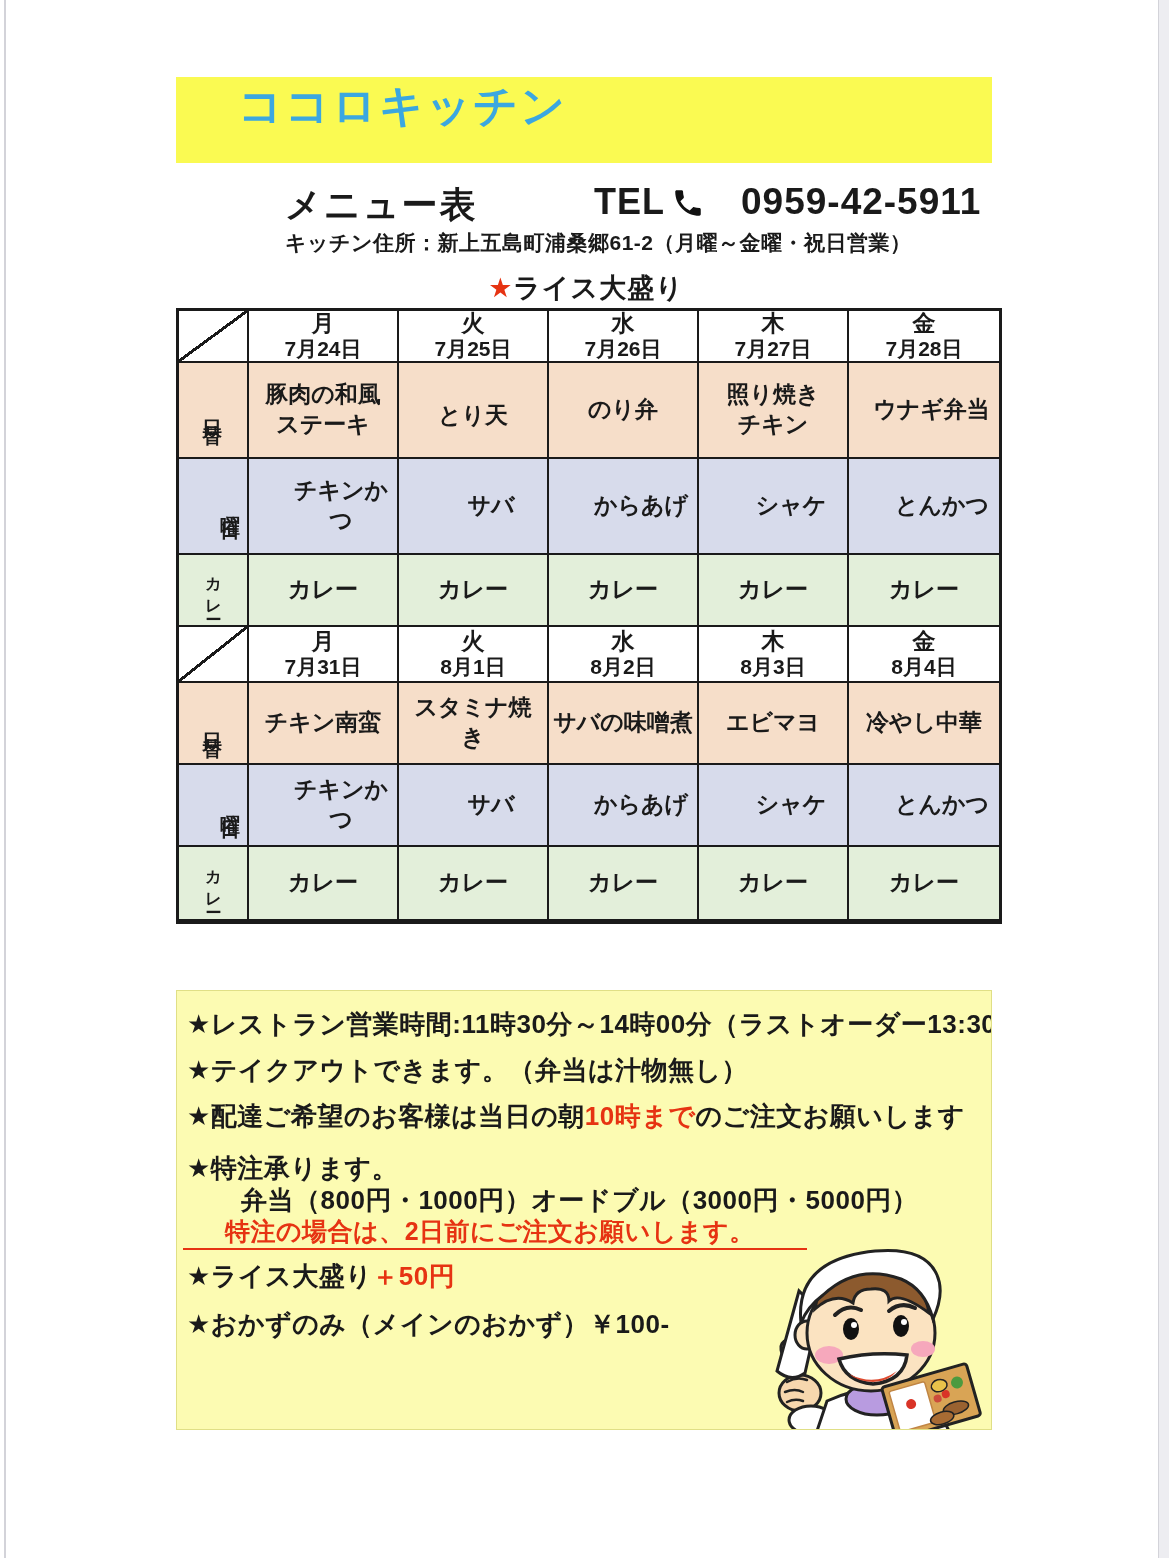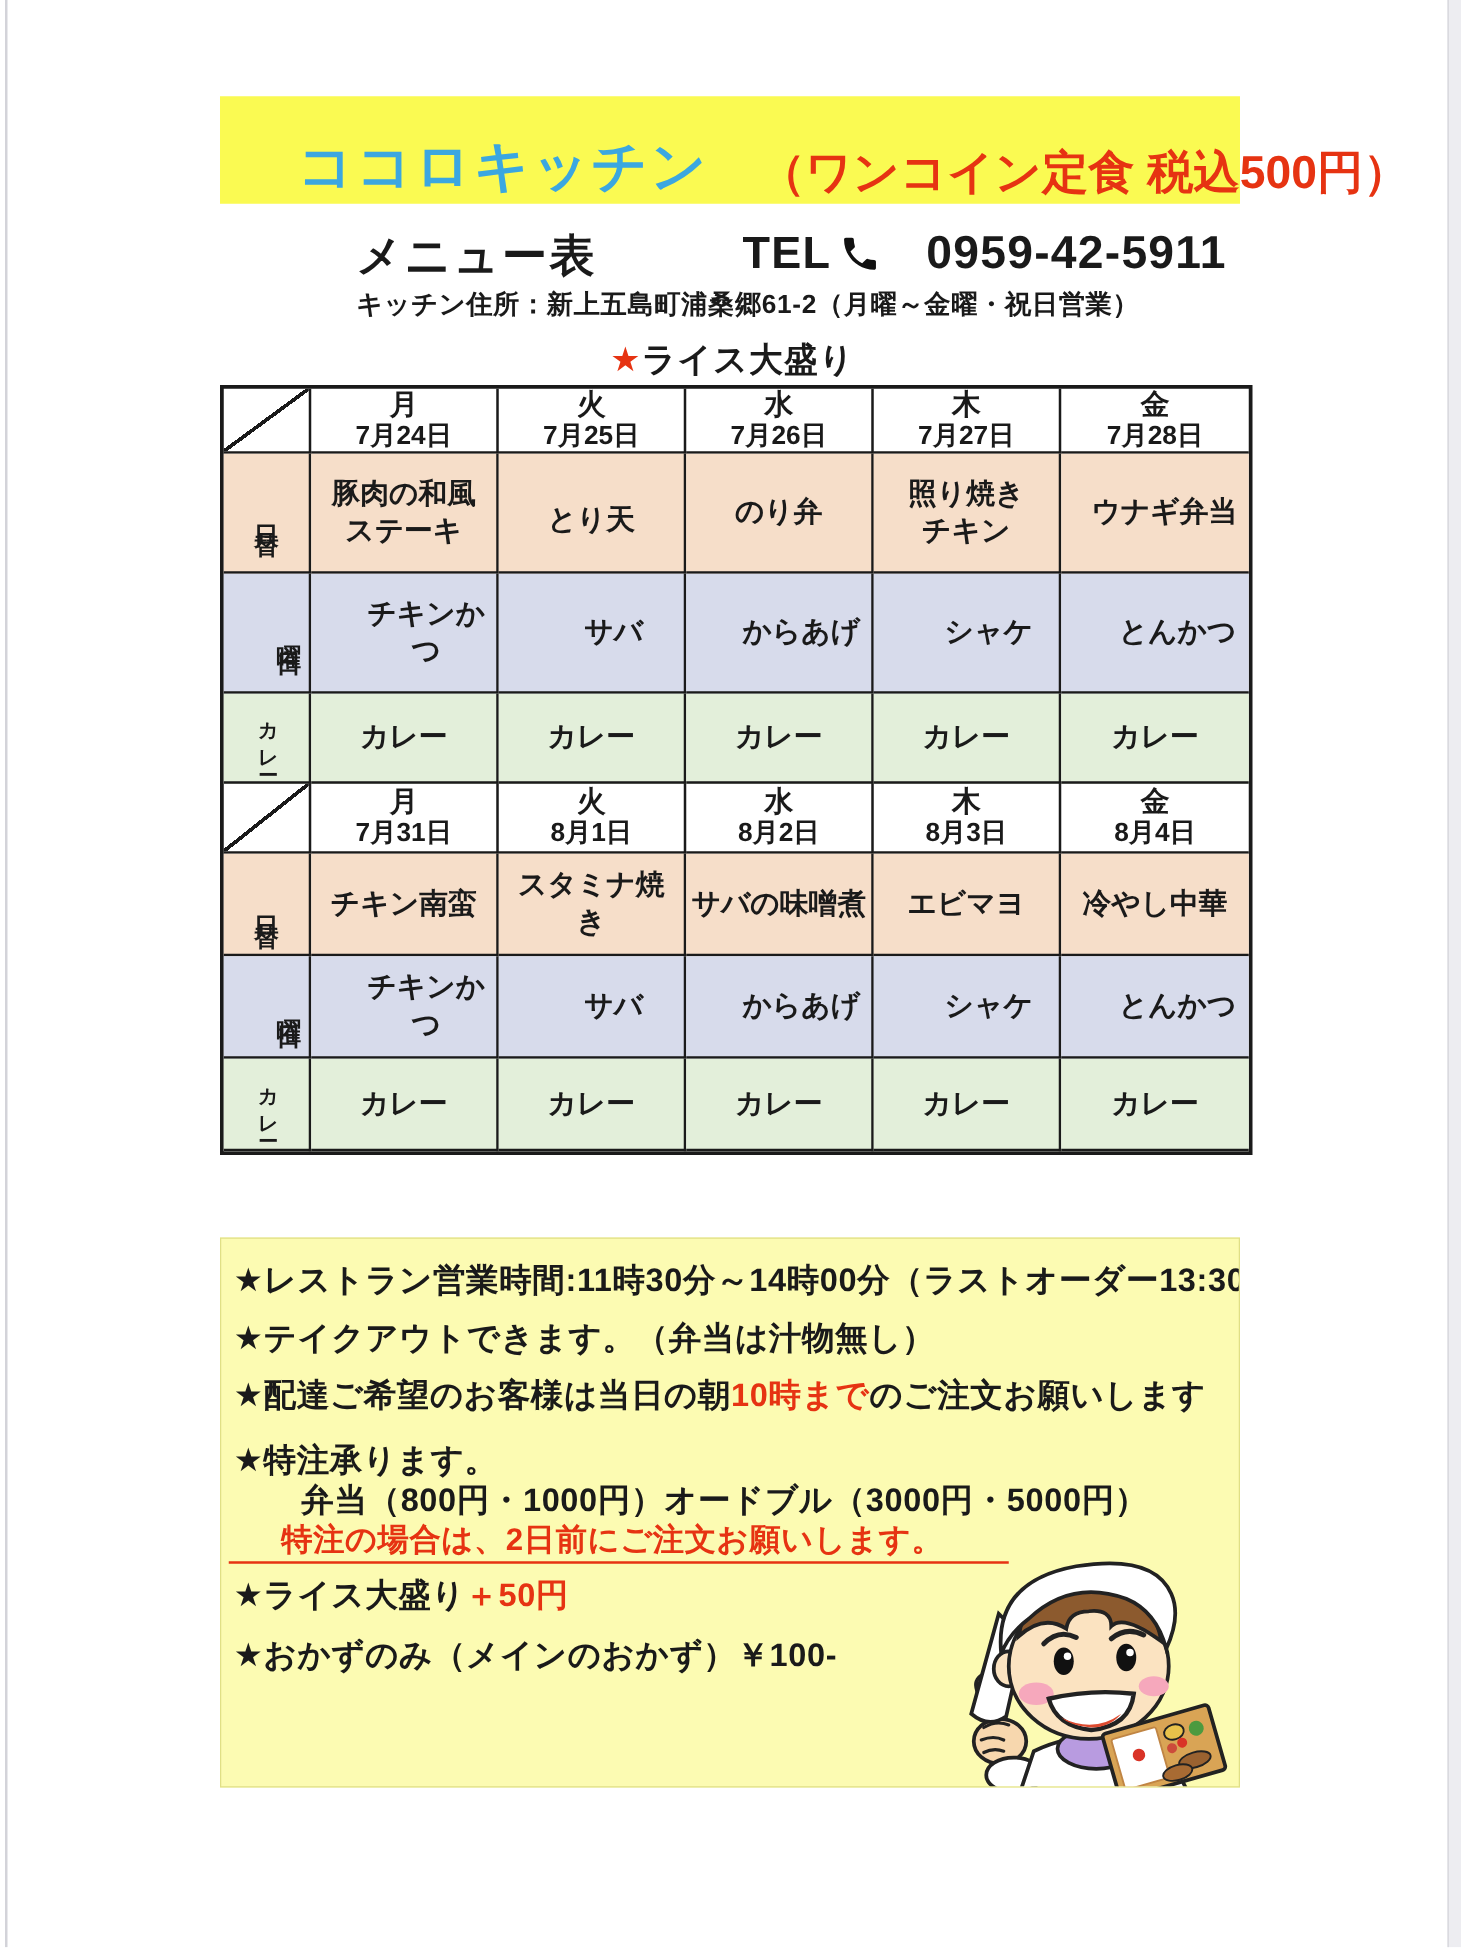--- a/index.html
+++ b/index.html
@@ -18,21 +18,21 @@
   .page{
     position:relative;width:1169px;height:1558px;background:#fff;overflow:hidden;
     font-family:"Liberation Sans","DejaVu Sans",sans-serif;color:var(--ink);
   }
   .edge-left{position:absolute;left:4px;top:0;width:2px;height:100%;background:var(--edge_line);}
   .edge-right{position:absolute;right:0;top:0;width:10px;height:100%;background:var(--edge_gutter);border-left:1px solid var(--edge_line);}
 
   
   .banner{
     position:absolute;left:176px;top:77px;width:816px;height:86px;background:var(--banner_bg);
-    display:flex;align-items:flex-end;white-space:nowrap;
+    display:flex;align-items:flex-start;white-space:nowrap;
   }
   .banner-title{margin-left:62px;font-size:44px;font-weight:bold;color:var(--banner_title);letter-spacing:2px;}
   .banner-sub{margin-left:40px;font-size:37px;font-weight:bold;color:var(--accent_red);}
 
   
   .menu-title{position:absolute;left:285px;top:181px;font-size:36px;font-weight:bold;letter-spacing:2px;}
   .tel-row{position:absolute;left:594px;top:181px;display:flex;align-items:center;font-weight:bold;white-space:nowrap;justify-content:space-between;}
   .tel-label{font-size:36px;letter-spacing:1px;}
   .tel-icon{width:34px;height:34px;margin:2px 10px 0 6px;}
   .tel-number{font-size:37px;margin-left:26px;letter-spacing:1px;}
@@ -87,21 +87,20 @@
 </style>
 </head>
 <body>
 
 <div class="page">
   <div class="edge-left"></div>
   <div class="edge-right"></div>
 
   <div class="banner">
     <span class="banner-title">ココロキッチン</span>
-    <span class="banner-sub">（ワンコイン定食 税込500円）</span>
   </div>
 
   <div class="menu-title">メニュー表</div>
   <div class="tel-row">
     <span class="tel-label">TEL</span>
     <svg class="tel-icon" viewBox="0 0 24 24">
       <path fill="#111" d="M6.62 10.79c1.44 2.83 3.76 5.14 6.59 6.59l2.2-2.2c.27-.27.67-.36 1.02-.24 1.12.37 2.33.57 3.57.57.55 0 1 .45 1 1V20c0 .55-.45 1-1 1-9.39 0-17-7.61-17-17 0-.55.45-1 1-1h3.5c.55 0 1 .45 1 1 0 1.25.2 2.45.57 3.57.11.35.03.74-.25 1.02l-2.2 2.2z"></path>
     </svg>
     <span class="tel-number">0959-42-5911</span>
   </div>

